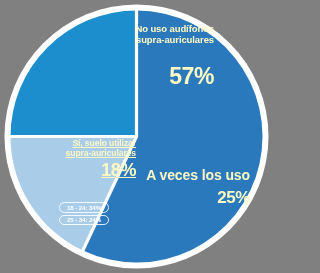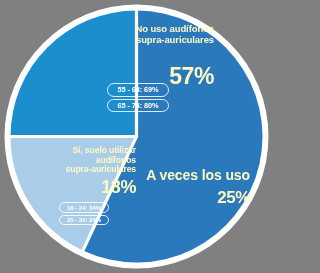--- a/index.html
+++ b/index.html
@@ -53,22 +53,23 @@
   #label-a-veces {
     left: 146px;
     top: 168px;
     width: 104px;
   }
   #label-a-veces .label-title { font-size: 14px; }
   #label-a-veces .label-pct { font-size: 17px; margin-top: 4px; }
   
   #label-si-suelo {
     left: 32px;
-    top: 146px;
+    top: 139px;
     width: 104px;
+    text-decoration: underline;
   }
   #label-si-suelo .label-title { font-size: 8.6px; }
   #label-si-suelo .label-pct { font-size: 18px; margin-top: 2px; }
 
   .badge-group {
     position: absolute;
     display: flex;
     flex-direction: column;
     align-items: center;
     gap: 2px;
@@ -127,33 +128,28 @@
         <line x1="136.5" y1="136.5" x2="10.50" y2="136.50"></line>
       </g>
   </svg>
 
   <div class="slice-label" id="label-no-uso">
     <span class="label-title">No uso audífonos</span>
     <span class="label-title">supra-auriculares</span>
     <span class="label-pct">57%</span>
   </div>
 
-  <div class="badge-group" id="badges-no-uso">
-    <span class="badge">55 - 64: 69%</span>
-    <span class="badge">65 - 74: 80%</span>
-  </div>
 
   <div class="slice-label" id="label-a-veces">
     <span class="label-title">A veces los uso</span>
     <span class="label-pct">25%</span>
   </div>
 
   <div class="slice-label" id="label-si-suelo">
     <span class="label-title">Sí, suelo utilizar</span>
-    <span class="label-title">audífonos</span>
     <span class="label-title">supra-auriculares</span>
     <span class="label-pct">18%</span>
   </div>
 
   <div class="badge-group" id="badges-si-suelo">
     <span class="badge">18 - 24: 34%</span>
     <span class="badge">25 - 34: 24%</span>
   </div>
 
 </div>

